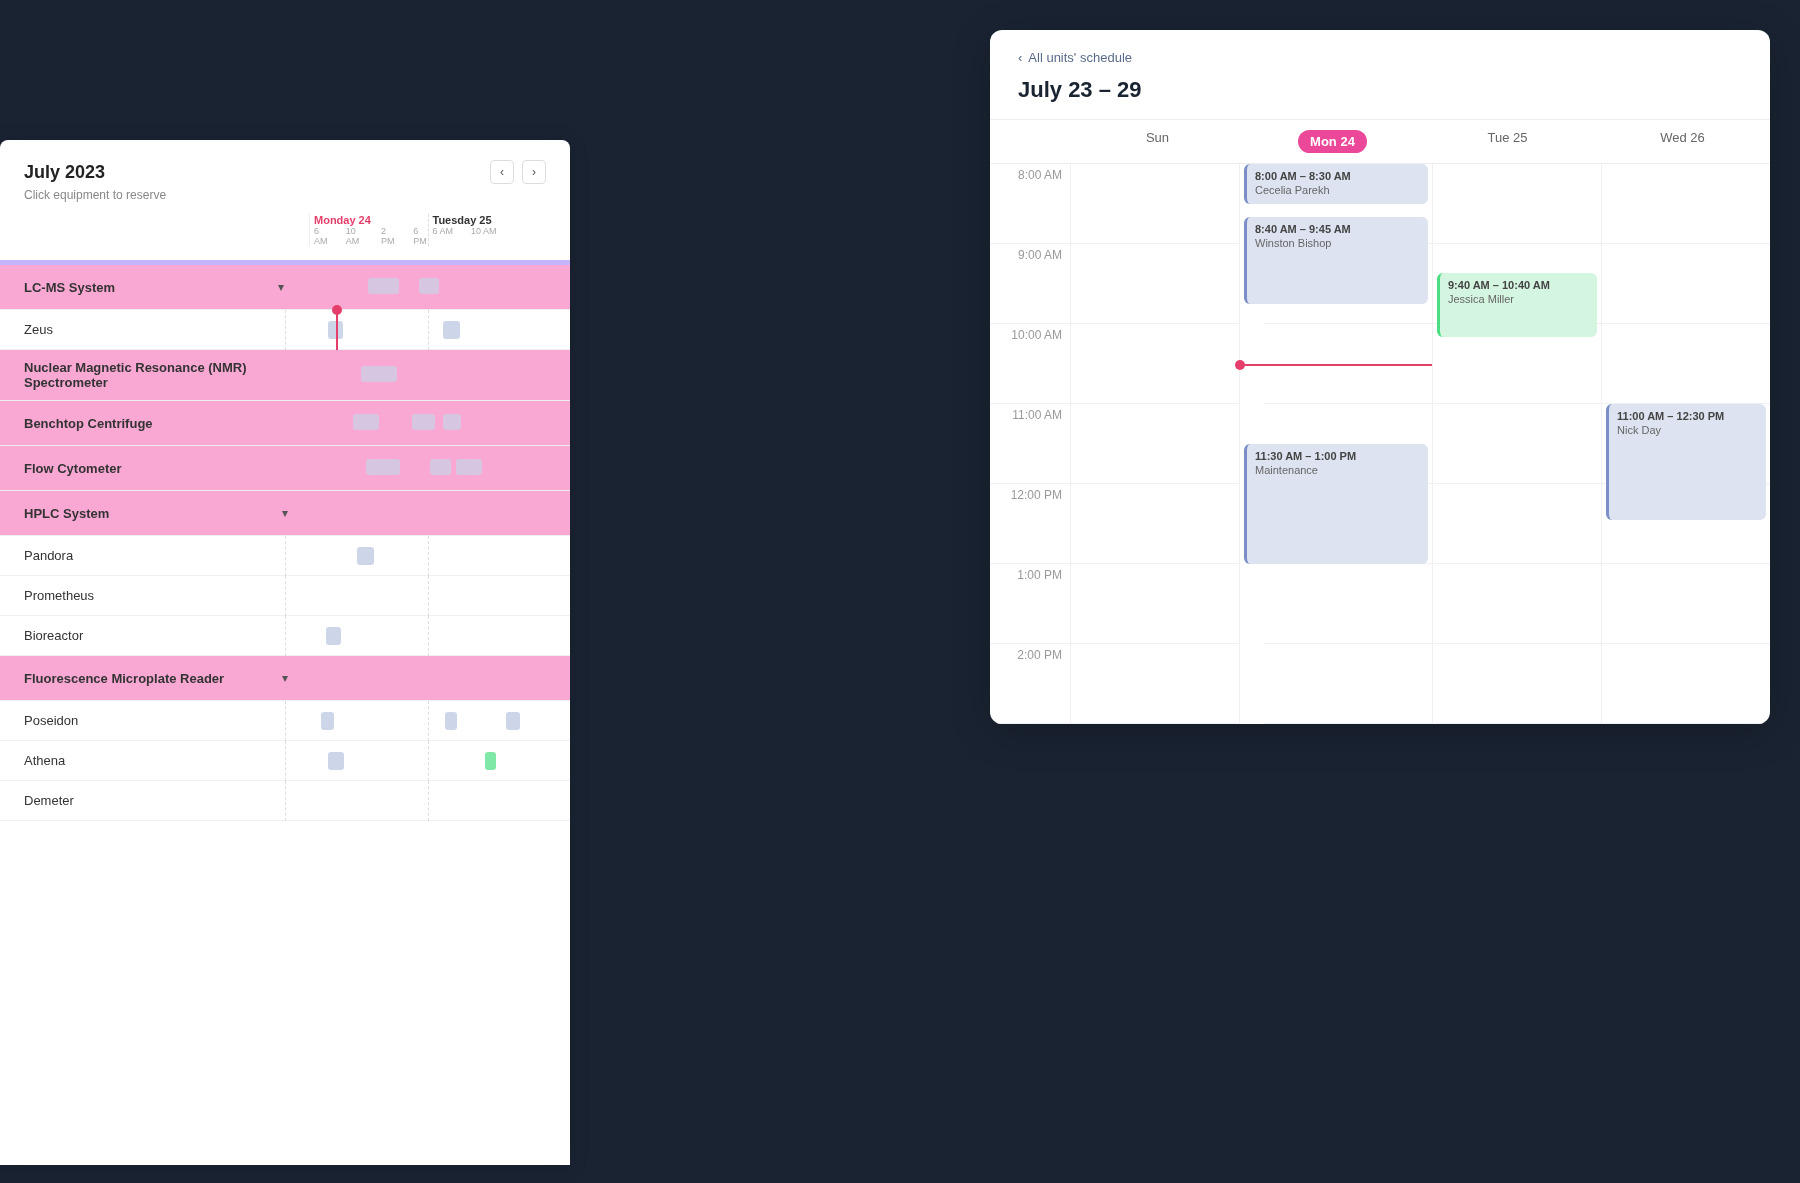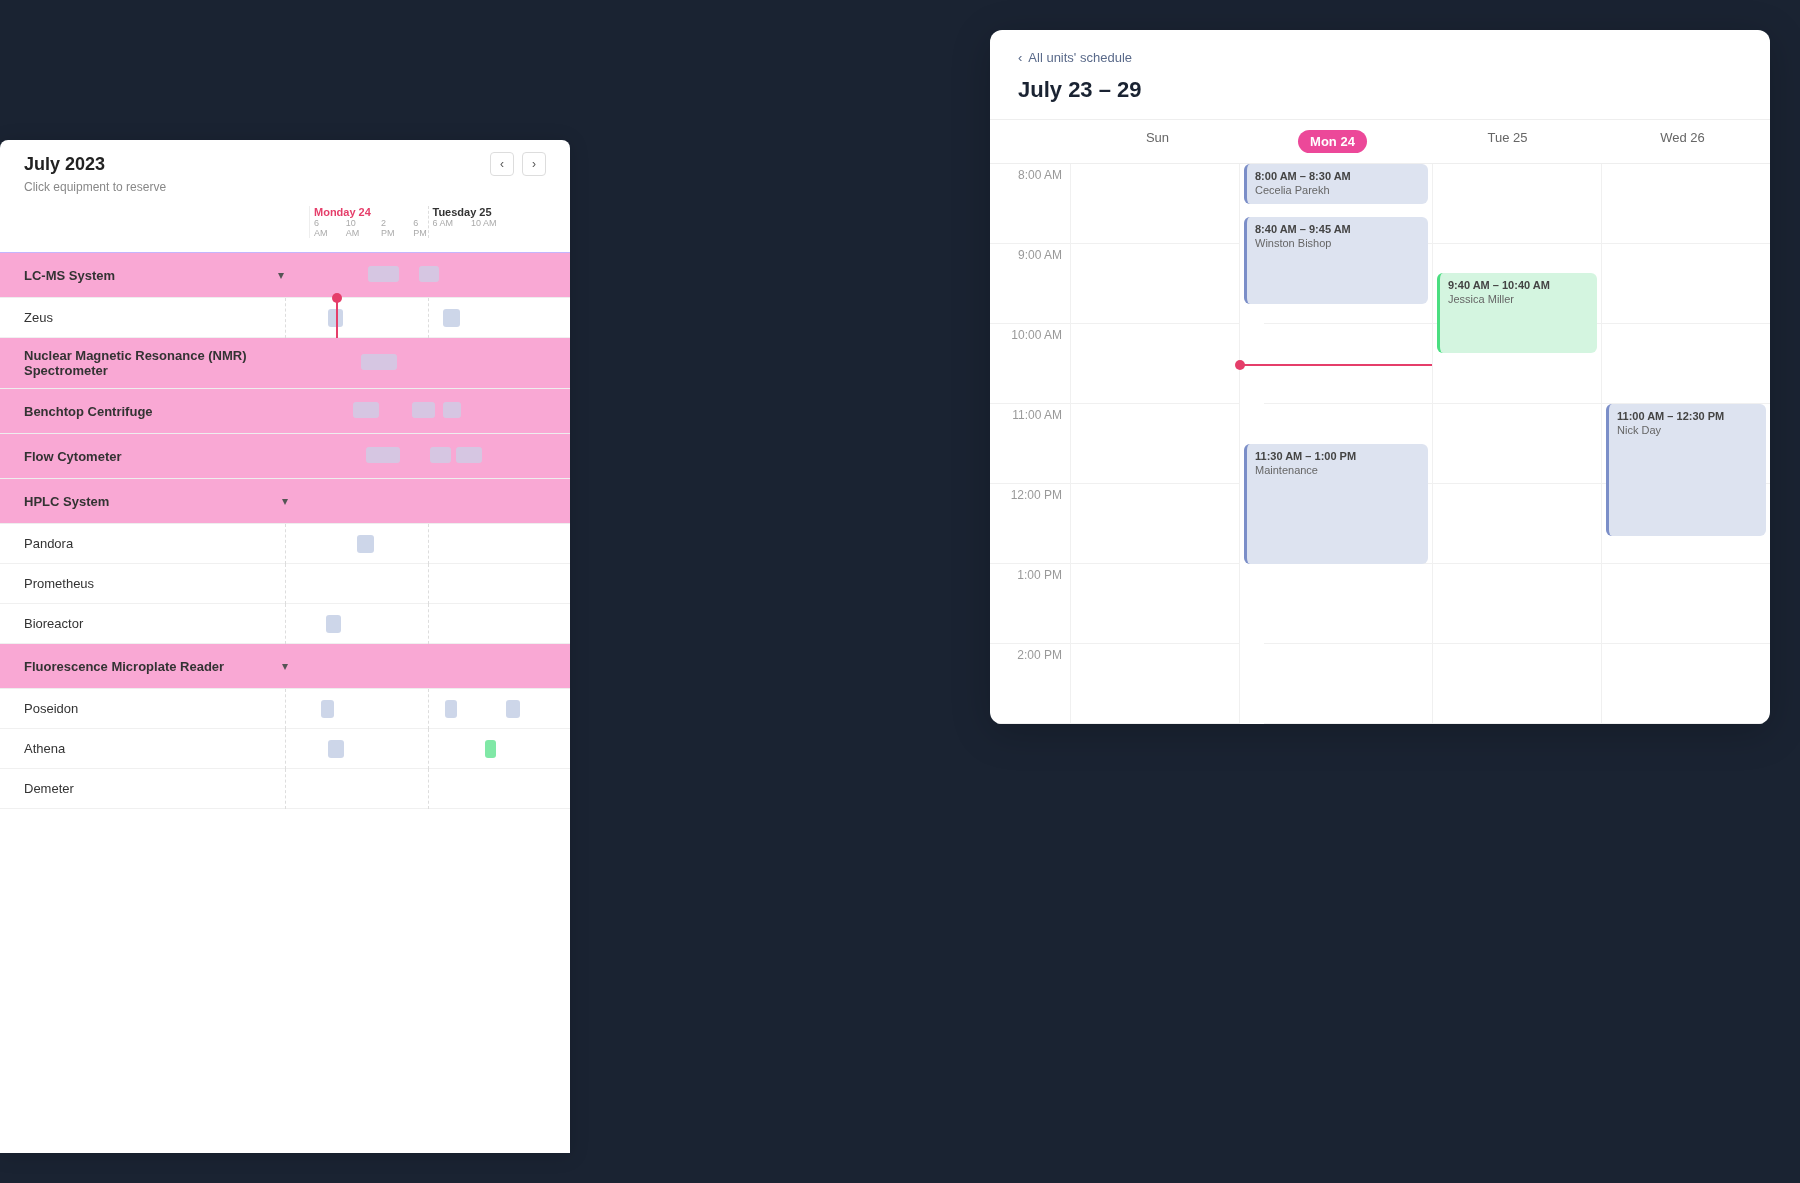--- a/index.html
+++ b/index.html
@@ -18,22 +18,22 @@
       left: 0;
       top: 140px;
       width: 570px;
       background: #fff;
       border-radius: 8px 8px 0 0;
       box-shadow: 0 2px 20px rgba(0,0,0,0.15);
       overflow: hidden;
     }
 
     .left-header {
-      padding: 12px 24px 10px;
-      border-bottom: 1px solid #c4b5fd;
+      padding: 20px 24px 10px;
+      border-bottom: 5px solid #c4b5fd;
     }
 
     .left-header-top {
       display: flex;
       align-items: center;
       justify-content: space-between;
       margin-bottom: 4px;
     }
 
     .month-title {
@@ -565,34 +565,34 @@
 
     <div class="cal-day-col" style="position:relative;">
       <div class="cal-hour-row"></div>
       <div class="cal-hour-row"></div>
       <div class="cal-hour-row"></div>
       <div class="cal-hour-row"></div>
       <div class="cal-hour-row"></div>
       <div class="cal-hour-row"></div>
       <div class="cal-hour-row"></div>
 
-      <div class="cal-event cal-event-green" style="top: 109px; height: 80px;">
+      <div class="cal-event cal-event-green" style="top: 109px; height: 64px;">
         <div class="cal-event-time">9:40 AM – 10:40 AM</div>
         <div class="cal-event-name">Jessica Miller</div>
       </div>
     </div>
 
     <div class="cal-day-col" style="position:relative;">
       <div class="cal-hour-row"></div>
       <div class="cal-hour-row"></div>
       <div class="cal-hour-row"></div>
       <div class="cal-hour-row"></div>
       <div class="cal-hour-row"></div>
       <div class="cal-hour-row"></div>
       <div class="cal-hour-row"></div>
 
-      <div class="cal-event cal-event-blue" style="top: 240px; height: 132px;">
+      <div class="cal-event cal-event-blue" style="top: 240px; height: 116px;">
         <div class="cal-event-time">11:00 AM – 12:30 PM</div>
         <div class="cal-event-name">Nick Day</div>
       </div>
     </div>
   </div>
 </div>
 
 </body></html>

